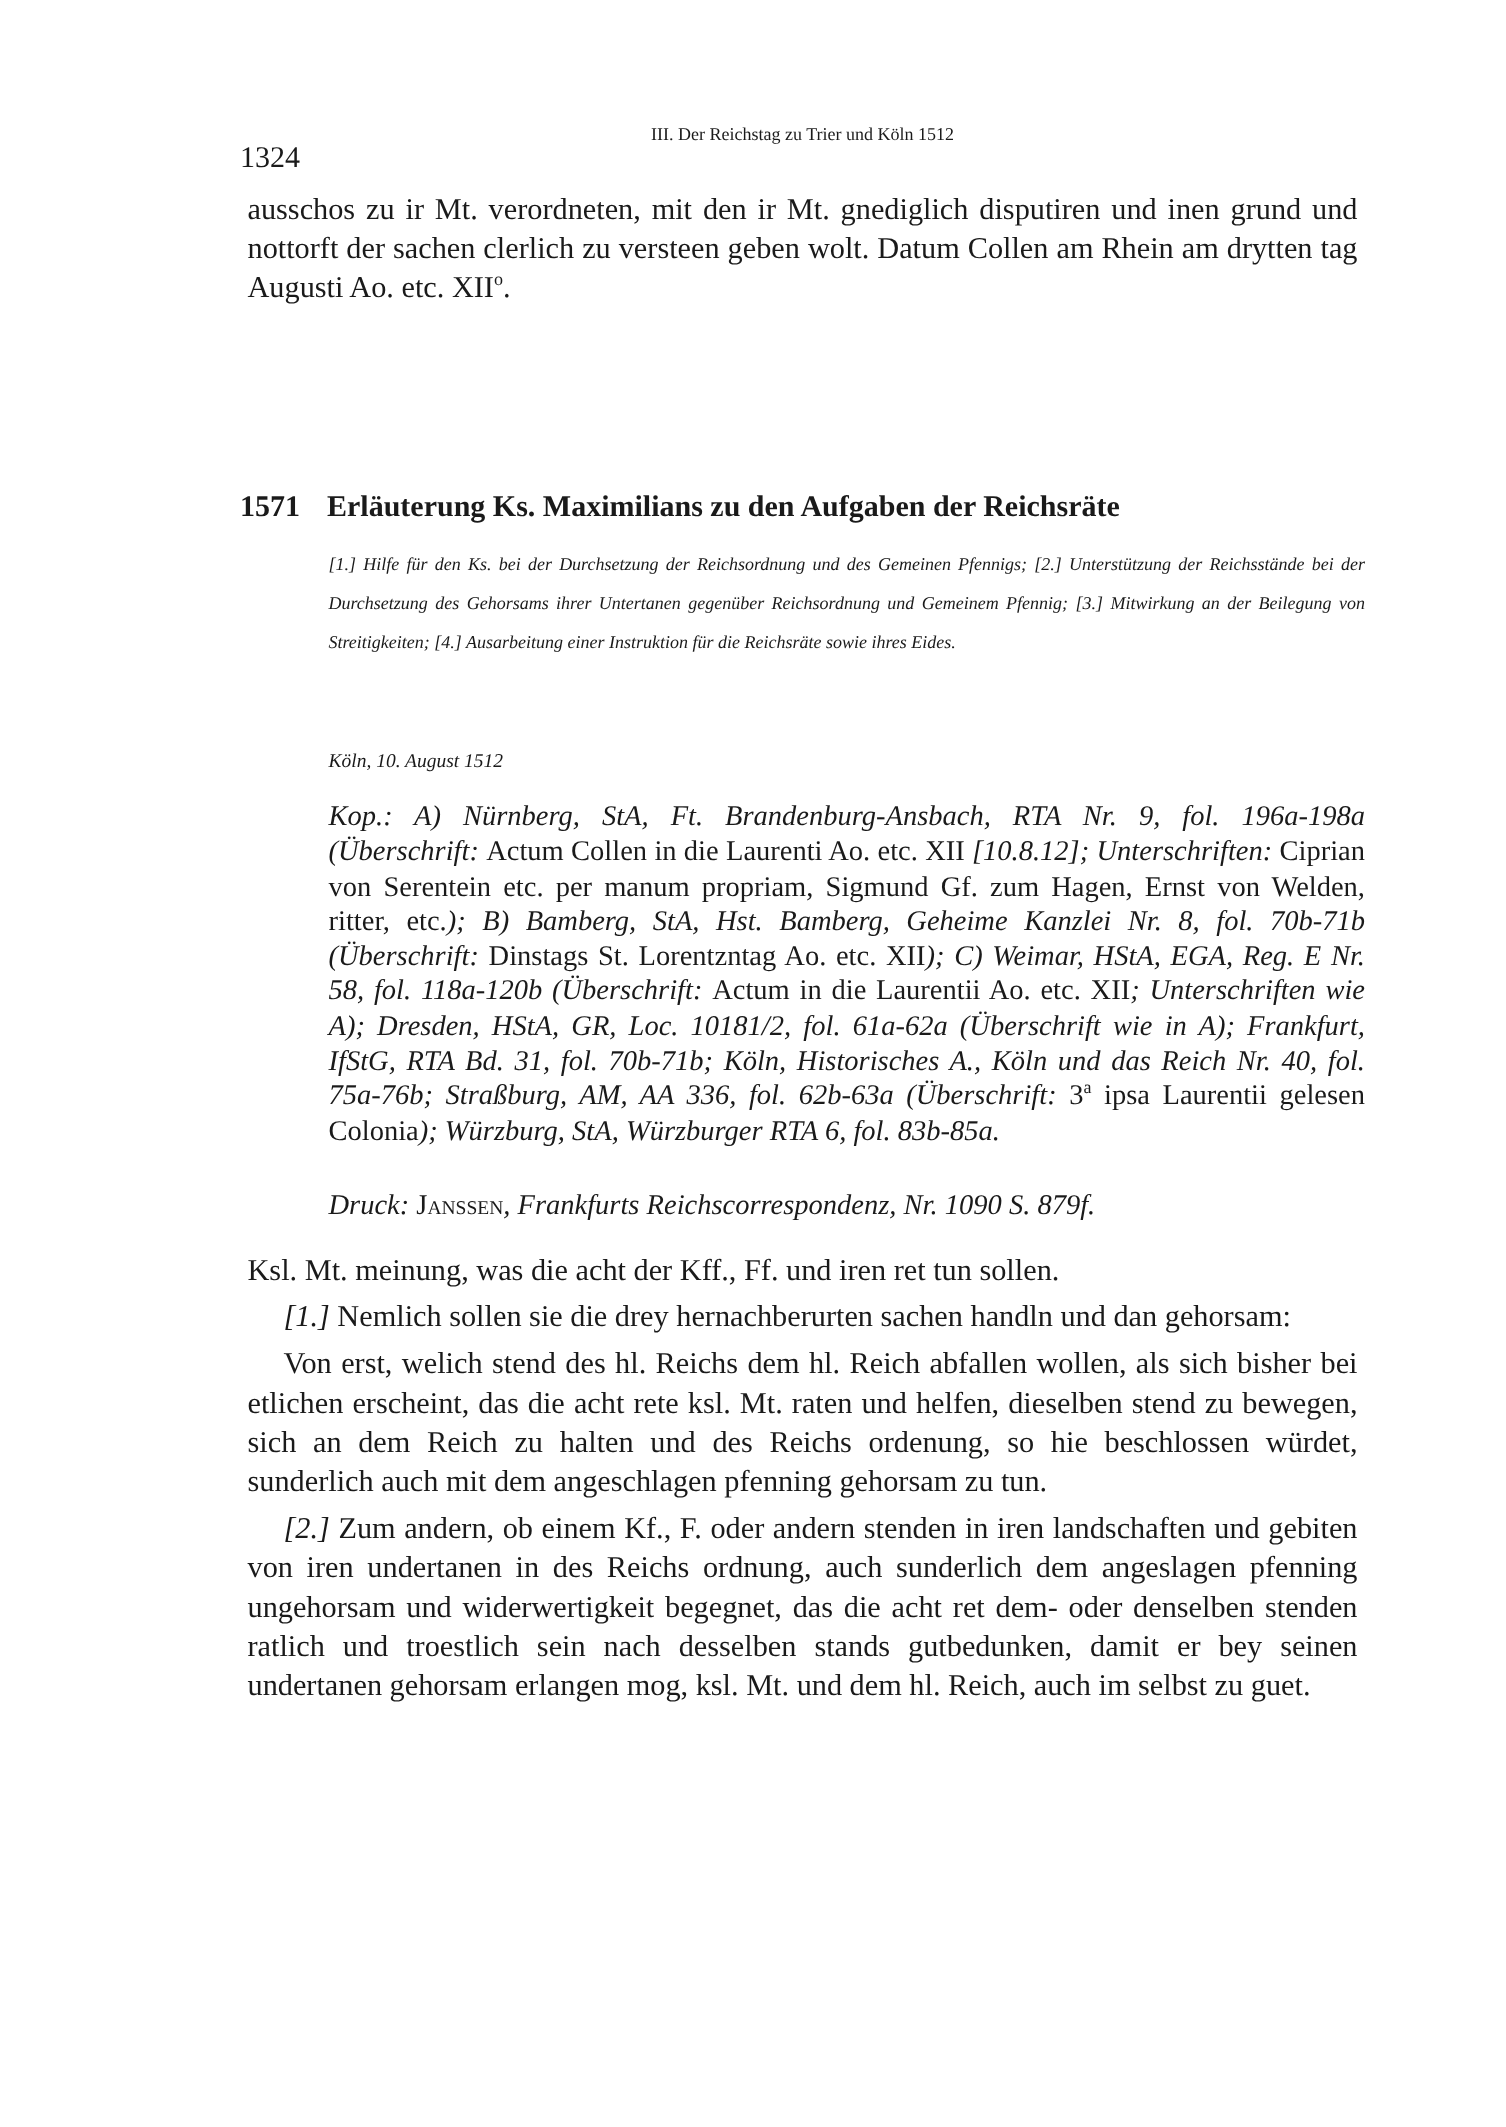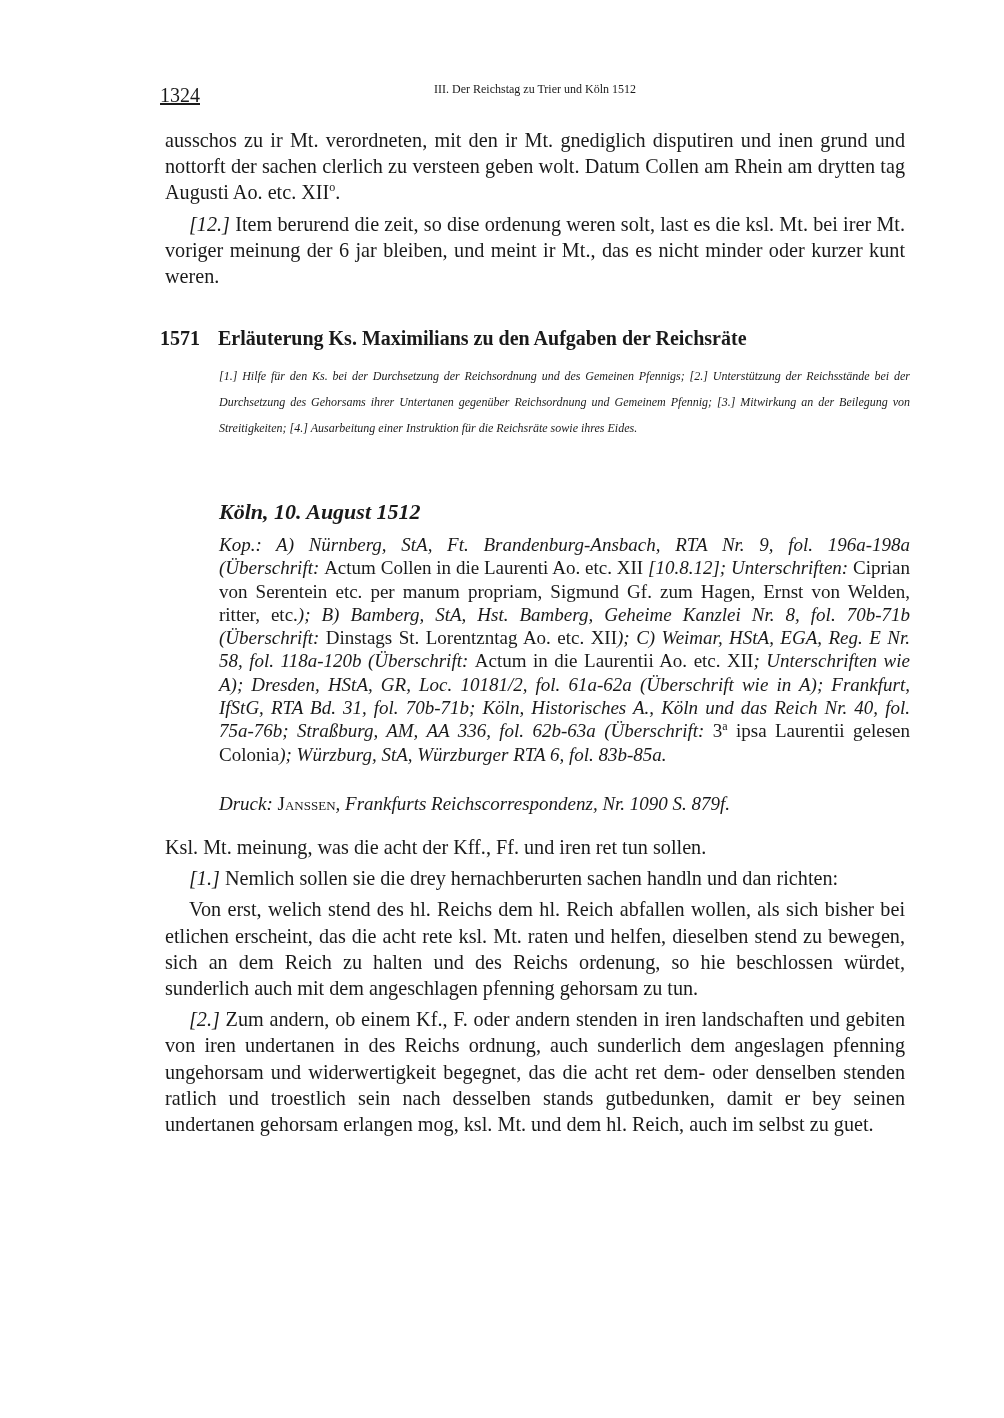--- a/index.html
+++ b/index.html
@@ -3,65 +3,64 @@
 <meta charset="utf-8">
 <style>
   html, body { margin: 0; padding: 0; background: #ffffff; }
   body {
     width: 1004px; height: 1418px; position: relative; overflow: hidden;
     font-family: "Liberation Serif", "DejaVu Serif", serif;
     color: #1a1a1a;
   }
   .page { position: absolute; left: 160px; top: 0; width: 750px; }
   .header { position: absolute; top: 80px; left: 0; width: 750px; height: 26px; font-size: 20px; }
-  .header .pno { position: absolute; left: 0; top: 4px; text-decoration: underline; }
+  .header .pno { position: absolute; left: 0; top: 14px; }
   .header .running { position: absolute; left: 0; right: 0; text-align: center; top: 2px; font-size: 12px; }
   .p { font-size: 20.2px; line-height: 26.2px; text-align: justify; margin: 5px; }
   .ind { text-indent: 24px; }
   .i { font-style: italic; }
   .sc { font-variant: small-caps; text-align: right; }
   .block1 { position: absolute; top: 122px; left: 0; width: 750px; }
   .doc-title { position: absolute; top: 327px; left: 0; width: 750px; font-size: 20px; font-weight: bold; }
   .doc-title .num { display: inline-block; width: 58px; }
   .regest { position: absolute; top: 363px; left: 59px; width: 691px; font-style: italic; font-size: 12px; line-height: 26.2px; text-align: justify; }
-  .date { position: absolute; top: 499px; left: 59px; font-style: italic; font-size: 22px; font-weight: bold; }
+  .date { position: absolute; top: 499px; left: 59px; font-style: italic; font-size: 13px; }
   .sources { position: absolute; top: 533px; left: 59px; width: 691px; font-size: 19px; line-height: 23.3px; text-align: justify; }
   .druck { position: absolute; top: 793px; left: 59px; width: 691px; font-size: 19px; }
   .body2 { position: absolute; top: 829px; left: 0; width: 750px; }
   sup { font-size: 12px; line-height: 0; }
 </style>
 </head>
 <body>
 
 <div class="page">
 
   <div class="header">
     <span class="pno">1324</span>
     <span class="running">III. Der Reichstag zu Trier und Köln 1512</span>
   </div>
 
   <div class="block1">
     <p class="p"><span>ausschos zu ir Mt. verordneten, mit den ir Mt. gnediglich disputiren und inen grund und nottorft der sachen clerlich zu versteen geben wolt. Datum Collen am Rhein am drytten tag Augusti Ao. etc. XII</span><sup>o</sup><span>.</span></p>
-    <p class="p ind"><span class="i">[12.]</span><span> Item berurend die zeit, so dise ordenung weren solt, last es die ksl. Mt. bei irer Mt. voriger meinung der 6 jar bleiben, und meint ir Mt., das es nicht minder oder kurzer kunt weren.</span></p>
   </div>
 
   <div class="doc-title">
     <span class="num">1571</span><span>Erläuterung Ks. Maximilians zu den Aufgaben der Reichsräte</span>
   </div>
 
   <div class="regest">[1.] Hilfe für den Ks. bei der Durchsetzung der Reichsordnung und des Gemeinen Pfennigs; [2.] Unterstützung der Reichsstände bei der Durchsetzung des Gehorsams ihrer Untertanen gegenüber Reichsordnung und Gemeinem Pfennig; [3.] Mitwirkung an der Beilegung von Streitigkeiten; [4.] Ausarbeitung einer Instruktion für die Reichsräte sowie ihres Eides.</div>
 
   <div class="date">Köln, 10. August 1512</div>
 
   <div class="sources" id="sources"><span class="i">Kop.: A) Nürnberg, StA, Ft. Brandenburg-Ansbach, RTA Nr. 9, fol. 196a-198a (Überschrift: </span><span>Actum Collen in die Laurenti Ao. etc. XII </span><span class="i">[10.8.12]; Unterschriften: </span><span>Ciprian von Serentein etc. per manum propriam, Sigmund Gf. zum Hagen, Ernst von Welden, ritter, etc.</span><span class="i">); B) Bamberg, StA, Hst. Bamberg, Geheime Kanzlei Nr. 8, fol. 70b-71b (Überschrift: </span><span>Dinstags St. Lorentzntag Ao. etc. XII</span><span class="i">); C) Weimar, HStA, EGA, Reg. E Nr. 58, fol. 118a-120b (Überschrift: </span><span>Actum in die Laurentii Ao. etc. XII</span><span class="i">; Unterschriften wie A); Dresden, HStA, GR, Loc. 10181/2, fol. 61a-62a (Überschrift wie in A); Frankfurt, IfStG, RTA Bd. 31, fol. 70b-71b; Köln, Historisches A., Köln und das Reich Nr. 40, fol. 75a-76b; Straßburg, AM, AA 336, fol. 62b-63a (Überschrift: </span><span>3</span><sup>a</sup><span> ipsa Laurentii gelesen Colonia</span><span class="i">); Würzburg, StA, Würzburger RTA 6, fol. 83b-85a.</span></div>
 
   <div class="druck">
     <span class="i">Druck: </span><span class="sc">Janssen</span><span class="i">, Frankfurts Reichscorrespondenz, Nr. 1090 S. 879f.</span>
   </div>
 
   <div class="body2">
     <p class="p">Ksl. Mt. meinung, was die acht der Kff., Ff. und iren ret tun sollen.</p>
-    <p class="p ind"><span class="i">[1.]</span><span> Nemlich sollen sie die drey hernachberurten sachen handln und dan richten:</span></p>
+    <p class="p ind"><span class="i">[1.]</span><span> Nemlich sollen sie die drey hernachberurten sachen handln und dan gehorsam:</span></p>
     <p class="p ind">Von erst, welich stend des hl. Reichs dem hl. Reich abfallen wollen, als sich bisher bei etlichen erscheint, das die acht rete ksl. Mt. raten und helfen, dieselben stend zu bewegen, sich an dem Reich zu halten und des Reichs ordenung, so hie beschlossen würdet, sunderlich auch mit dem angeschlagen pfenning gehorsam zu tun.</p>
     <p class="p ind"><span class="i">[2.]</span><span> Zum andern, ob einem Kf., F. oder andern stenden in iren landschaften und gebiten von iren undertanen in des Reichs ordnung, auch sunderlich dem angeslagen pfenning ungehorsam und widerwertigkeit begegnet, das die acht ret dem- oder denselben stenden ratlich und troestlich sein nach desselben stands gutbedunken, damit er bey seinen undertanen gehorsam erlangen mog, ksl. Mt. und dem hl. Reich, auch im selbst zu guet.</span></p>
   </div>
 
 </div>
 
 </body></html>

